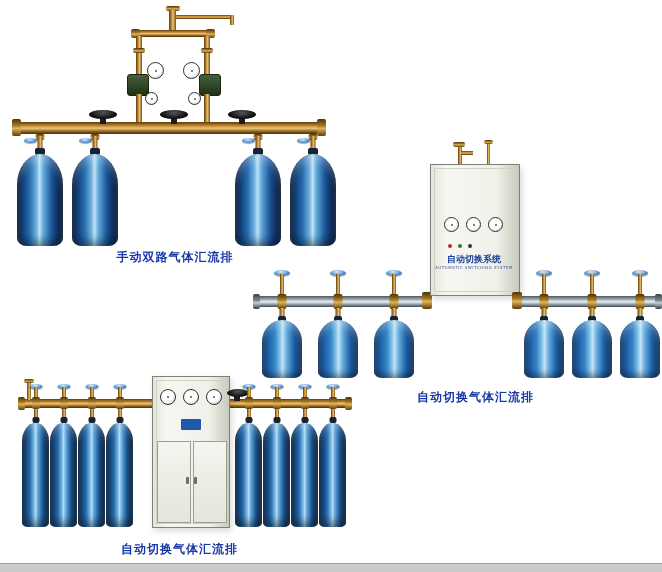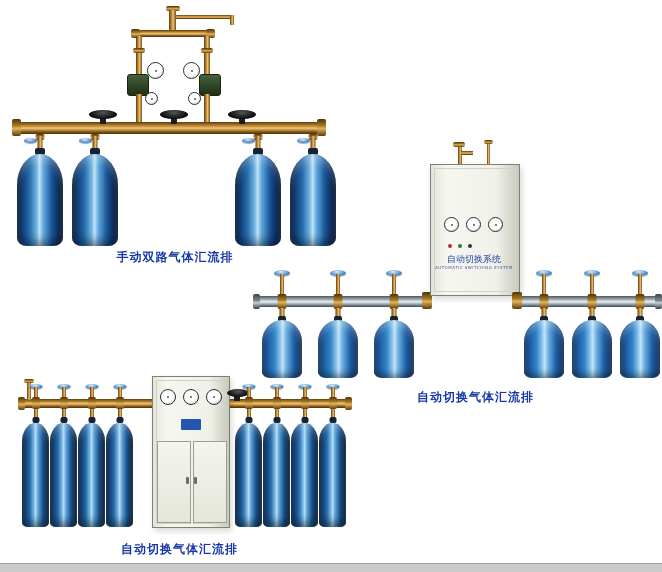--- a/index.html
+++ b/index.html
@@ -70,21 +70,21 @@
   .cab{position:absolute;border:1px solid #7d8277;box-shadow:2px 3px 6px rgba(0,0,0,.15);
        background:linear-gradient(90deg,#e2e4da,#f6f7f1 18%,#eff0e8 75%,#c6c9bb);}
   .cabin{position:absolute;left:3px;top:3px;right:3px;bottom:3px;border:1px solid #cfd2c4;}
   .door{position:absolute;border:1px solid #99a08f;background:linear-gradient(180deg,#f4f5ef,#e4e6db);}
   .handle{position:absolute;background:#6a6f64;border-radius:1px;}
   .dot{position:absolute;border-radius:50%;}
 
   
   .caption{position:absolute;font-weight:bold;font-size:12px;color:#1838a8;
            letter-spacing:1px;text-align:center;white-space:nowrap;}
-  .cablabel-main{position:absolute;text-align:center;font-weight:normal;font-size:9px;color:#1b3f9c;}
+  .cablabel-main{position:absolute;text-align:center;font-weight:bold;font-size:9px;color:#1b3f9c;}
   .cablabel-sub{position:absolute;text-align:center;font-size:4px;color:#4a5a9a;letter-spacing:.5px;}
 
   .bottom-strip{position:absolute;left:0;top:563px;width:662px;height:9px;
                 background:#cbcbcb;border-top:1px solid #9f9f9f;}
 </style>
 </head>
 <body>
 
 <div class="stage">
 

